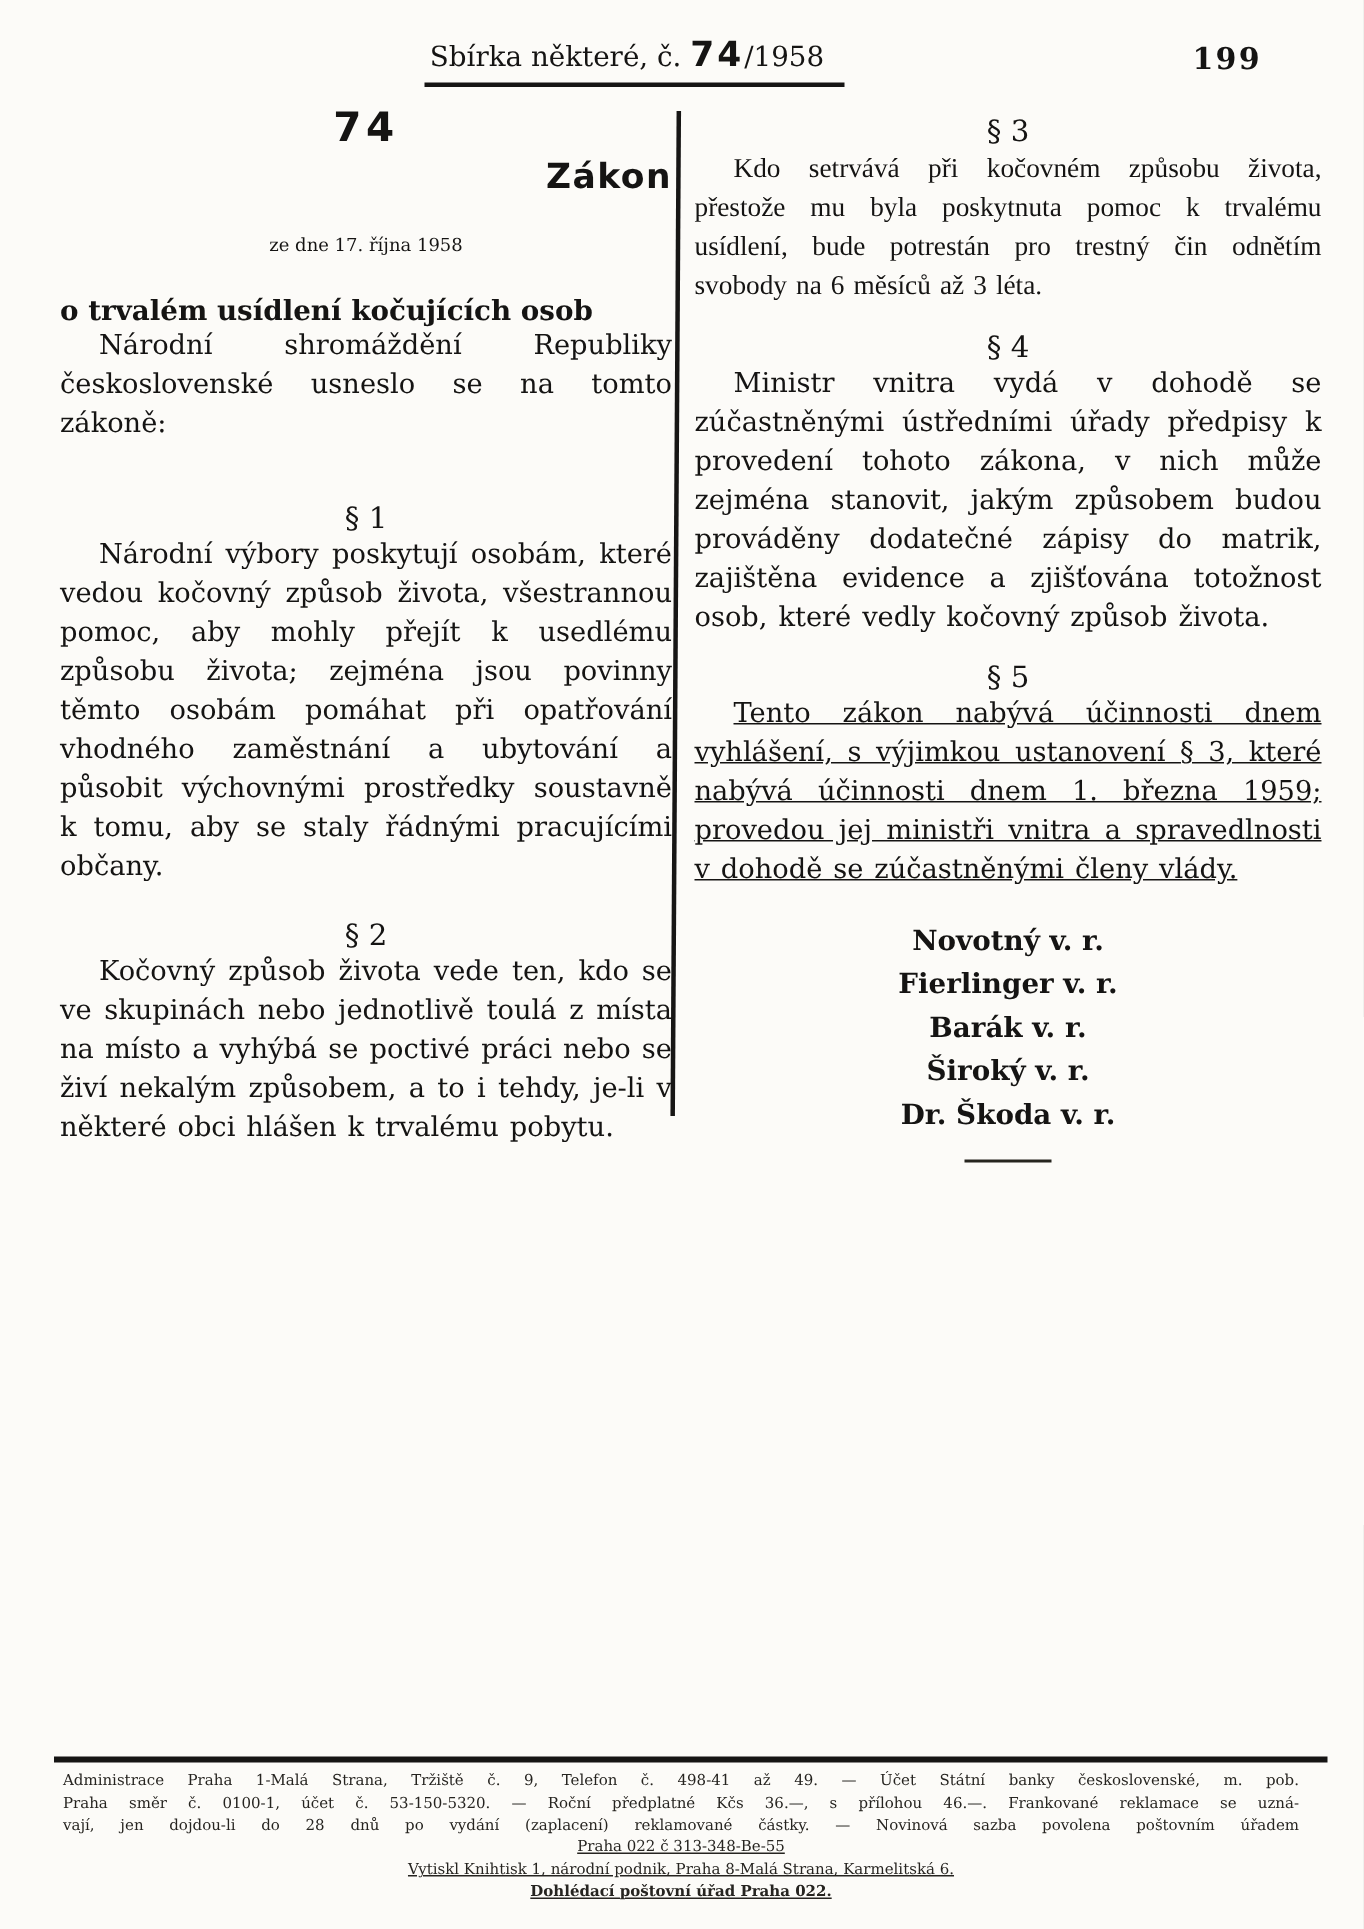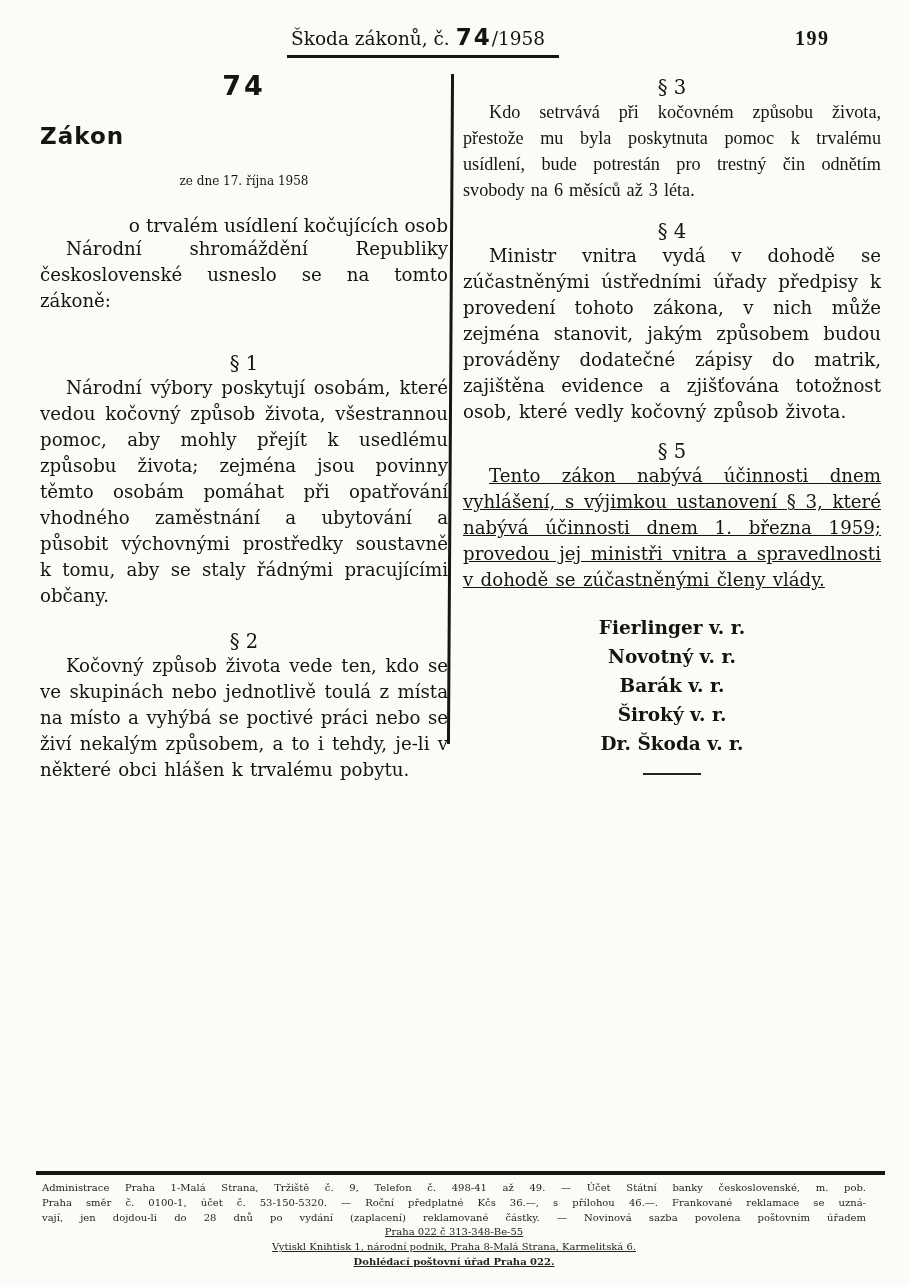--- a/index.html
+++ b/index.html
@@ -22,42 +22,42 @@
     display:inline-block;
     border-bottom:3.5px solid #161514;
     padding:0 14px 5px 4px;
   }
   .journal-number {
     font-family:"DejaVu Sans", sans-serif;
     font-weight:bold; font-size:23px; letter-spacing:2px;
   }
   .page-number {
     position:absolute; top:27px; left:795px;
-    font-weight:bold; font-size:20px; letter-spacing:1.5px;font-family:Liberation Serif, serif;
+    font-weight:bold; font-size:20px; letter-spacing:1.5px;
   }
 
   
   .col-left  { position:absolute; left:40px;  top:70px; width:408px; }
   .col-right { position:absolute; left:463px; top:70px; width:418px; }
   .divider {
     position:absolute; left:449px; top:74px;
     width:3px; height:670px; background:#171615;
     transform:rotate(0.35deg);
   }
 
   .law-number {
     text-align:center; font-family:"DejaVu Sans", sans-serif;
     font-weight:bold; font-size:27px; letter-spacing:3px;
   }
   .law-type {
-    text-align:left; font-family:"DejaVu Sans", sans-serif;
-    font-weight:bold; font-size:23px; margin-top:22px; letter-spacing:1px;
+    text-align:right; font-family:"DejaVu Sans", sans-serif;
+    font-weight:bold; font-size:23px; margin-top:4px; letter-spacing:1px;
   }
   .law-date    { text-align:center; font-size:12px;   margin-top:25px; }
-  .law-subject { text-align:right; font-size:18.5px; margin-top:27px; font-weight:normal; }
+  .law-subject { text-align:left; font-size:18.5px; margin-top:27px; font-weight:bold; }
 
   p.body {
     font-size:18.2px; line-height:26px;
     text-align:justify; text-indent:26px;
     word-spacing:1.5px; margin:0;
   }
   .sec-heading {
     text-align:center; font-size:19.5px; font-weight:normal; margin:0;
   }
   .mt-preamble { margin-top:29px; }
@@ -88,21 +88,21 @@
   .footer .just   { text-align:justify; text-align-last:justify; }
   .footer .center { text-align:center;text-decoration:underline; }
   .footer .bold   { font-weight:bold; }
 </style>
 </head>
 <body>
 
 <div class="page">
 
   <div class="running-head">
-    <span class="underline"><span>Škoda zákonů, č. </span><span class="journal-number">74</span><span>/1958</span></span>
+    <span class="underline"><span>Sbírka některé, č. </span><span class="journal-number">74</span><span>/1958</span></span>
   </div>
   <div class="page-number">199</div>
 
   <div class="divider"></div>
 
   <div class="col-left">
     <div class="law-number">74</div>
     <div class="law-type">Zákon</div>
     <div class="law-date">ze dne 17. října 1958</div>
     <div class="law-subject">o trvalém usídlení kočujících osob</div>
@@ -120,22 +120,22 @@
     <h3 class="sec-heading mt-h3">§ 3</h3>
     <p class="body mt-p3">Kdo setrvává při kočovném způsobu života, přestože mu byla poskytnuta pomoc k trvalému usídlení, bude potrestán pro trestný čin odnětím svobody na 6 měsíců až 3 léta.</p>
 
     <h3 class="sec-heading mt-h4">§ 4</h3>
     <p class="body mt-p4">Ministr vnitra vydá v dohodě se zúčastněnými ústředními úřady předpisy k provedení tohoto zákona, v nich může zejména stanovit, jakým způsobem budou prováděny dodatečné zápisy do matrik, zajištěna evidence a zjišťována totožnost osob, které vedly kočovný způsob života.</p>
 
     <h3 class="sec-heading mt-h5">§ 5</h3>
     <p class="body mt-p5">Tento zákon nabývá účinnosti dnem vyhlášení, s výjimkou ustanovení § 3, které nabývá účinnosti dnem 1. března 1959; provedou jej ministři vnitra a spravedlnosti v dohodě se zúčastněnými členy vlády.</p>
 
     <div class="signatures">
+      <div class="signature-line">Novotný v. r.</div>
       <div class="signature-line">Fierlinger v. r.</div>
-      <div class="signature-line">Novotný v. r.</div>
       <div class="signature-line">Barák v. r.</div>
       <div class="signature-line">Široký v. r.</div>
       <div class="signature-line">Dr. Škoda v. r.</div>
       <div class="signature-rule"></div>
     </div>
   </div>
 
   <div class="footer-rule"></div>
   <div class="footer">
     <div class="just">Administrace Praha 1-Malá Strana, Tržiště č. 9, Telefon č. 498-41 až 49. — Účet Státní banky československé, m. pob.</div>

